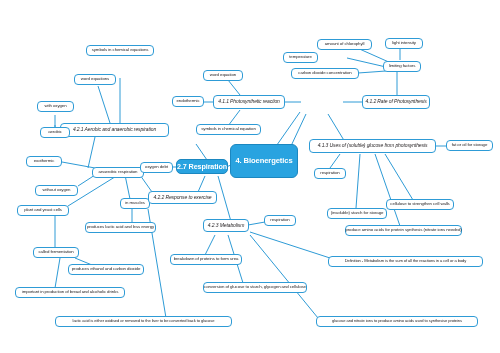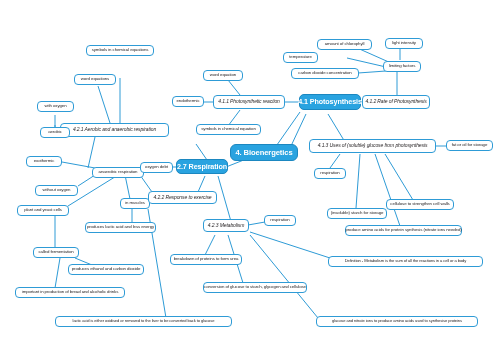--- a/index.html
+++ b/index.html
@@ -123,27 +123,24 @@
 
     <line x1="140" y1="175" x2="152" y2="192"></line>
 
     <line x1="248" y1="225" x2="265" y2="222"></line>
     <line x1="215" y1="235" x2="205" y2="255"></line>
     <line x1="228" y1="235" x2="243" y2="283"></line>
     <line x1="250" y1="232" x2="330" y2="258"></line>
     <line x1="250" y1="235" x2="318" y2="318"></line>
   </svg>
 
-  <div class="node root" style="left:230px; top:144px; width:68px; height:17px;text-align:right;">
+  <div class="node root" style="left:230px; top:144px; width:68px; height:34px;text-align:right;">
     <span>4. Bioenergetics</span>
   </div>
 
-  <div class="node branch" style="left:299px; top:94px; width:62px; height:16px;">
-    <span>4.1 Photosynthesis</span>
-  </div>
 
   <div class="node branch" style="left:176px; top:159px; width:52px; height:15px;">
     <span>2.7 Respiration</span>
   </div>
 
   <div class="node sub" style="left:213px; top:95px; width:72px; height:14px;">
     <span>4.1.1 Photosynthetic reaction</span>
   </div>
 
   <div class="node small" style="left:203px; top:70px; width:40px; height:11px;">

